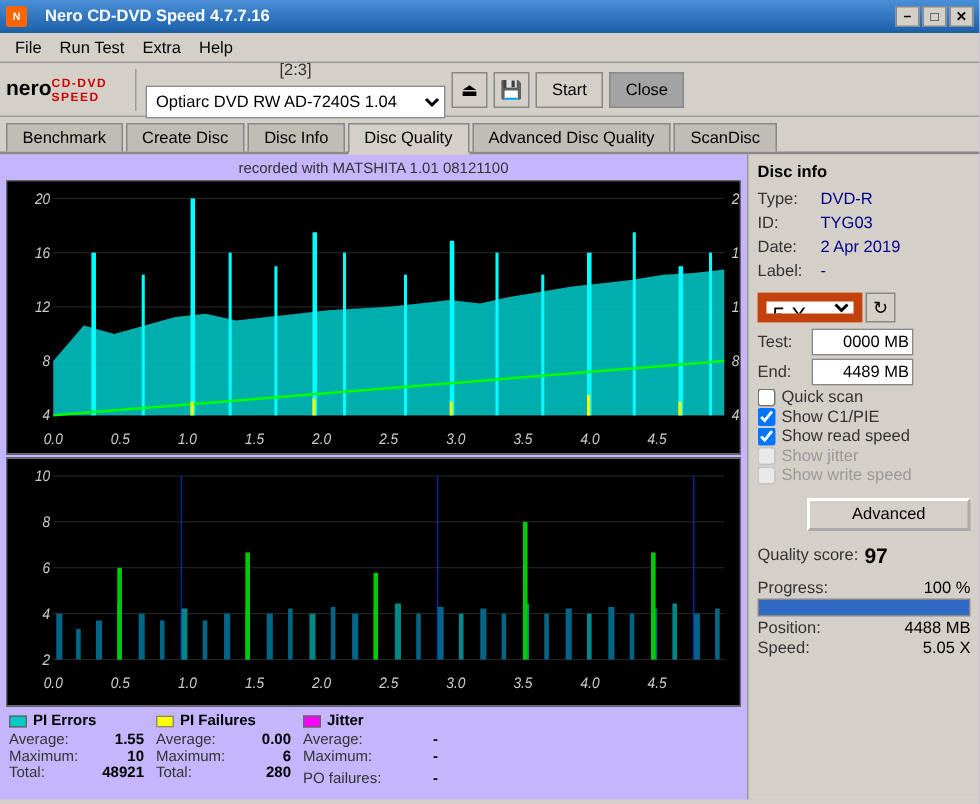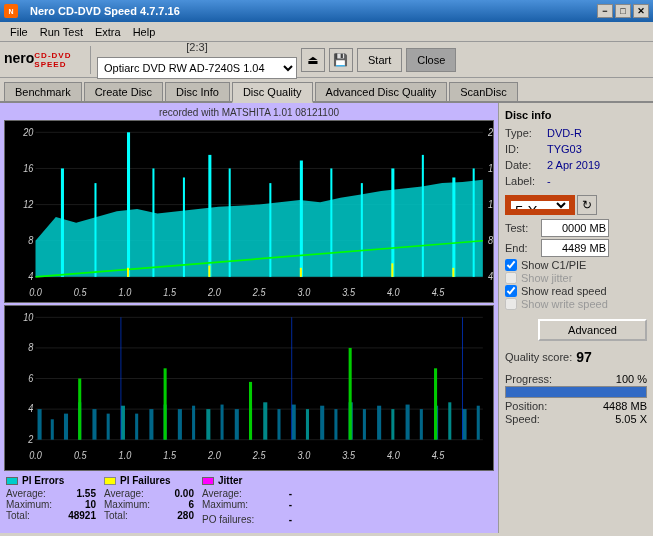--- a/index.html
+++ b/index.html
@@ -666,30 +666,34 @@
       <div class="mb-field">
         <span class="mb-label">Test:</span>
         <input type="text" class="mb-input" value="0000 MB" style="">
       </div>
       <div class="mb-field">
         <span class="mb-label">End:</span>
         <input type="text" class="mb-input" value="4489 MB" style="">
       </div>
 
       <div class="checkbox-row">
+        <input type="checkbox" id="qs" style="">
+        <label class="checkbox-label" for="qs">Quick scan</label>
+      </div>
+      <div class="checkbox-row">
         <input type="checkbox" id="c1" checked="" style="">
         <label class="checkbox-label" for="c1">Show C1/PIE</label>
+      </div>
+      <div class="checkbox-row">
+        <input type="checkbox" id="srs" checked="" style="">
+        <label class="checkbox-label" for="srs">Show read speed</label>
       </div>
       <div class="checkbox-row">
         <input type="checkbox" id="sj" disabled="" style="">
         <label class="checkbox-label disabled" for="sj">Show jitter</label>
-      </div>
-      <div class="checkbox-row">
-        <input type="checkbox" id="srs" checked="" style="">
-        <label class="checkbox-label" for="srs">Show read speed</label>
       </div>
       <div class="checkbox-row">
         <input type="checkbox" id="sws" disabled="" style="">
         <label class="checkbox-label disabled" for="sws">Show write speed</label>
       </div>
     </div>
 
     <div style="display:flex; justify-content:flex-end;">
       <button class="advanced-btn">Advanced</button>
     </div>

